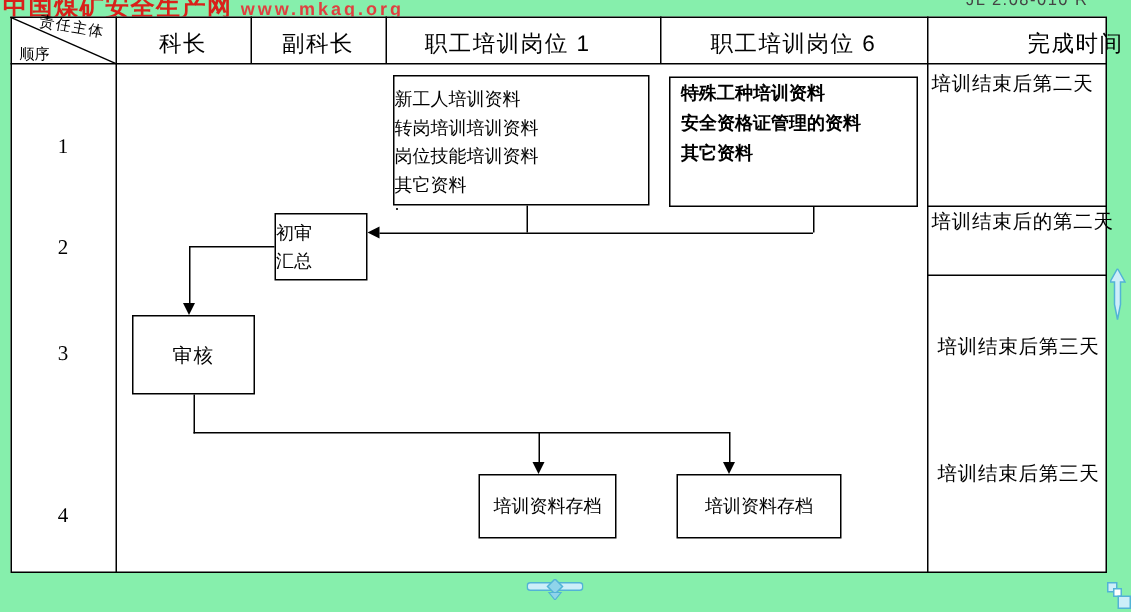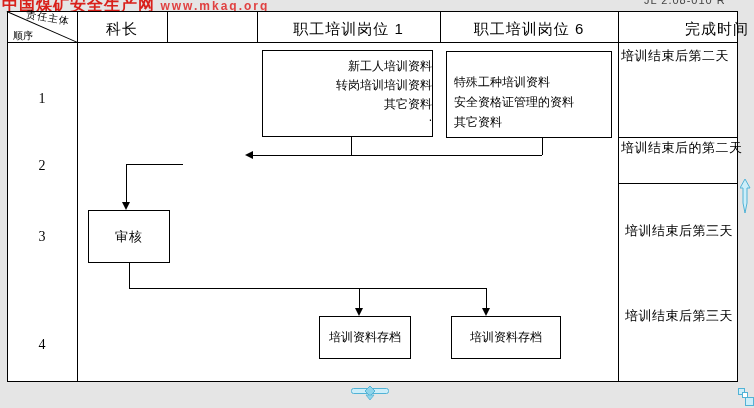--- a/index.html
+++ b/index.html
@@ -1,29 +1,29 @@
 <!DOCTYPE html>
 <html><head>
 <meta charset="utf-8">
 <style>
   html,body{margin:0;padding:0;background:#fff;}
-  #stage{position:relative;width:754px;height:408px;background:#e5e5e5;overflow:hidden;
+  #stage{position:relative;width:754px;height:408px;background:#86efac;overflow:hidden;
          font-family:"Liberation Sans","DejaVu Sans",sans-serif;color:#000;}
   .hl{position:absolute;height:1px;background:#000;}
   .vl{position:absolute;width:1px;background:#000;}
   .fbox{position:absolute;border:1px solid #000;background:#fff;box-sizing:border-box;}
   .hcell{position:absolute;top:16px;height:26px;display:flex;align-items:center;justify-content:center;
          font-size:15px;letter-spacing:1px;}
   .seq{position:absolute;left:7px;width:70px;text-align:center;font-size:14px;
        font-family:"Liberation Serif","DejaVu Serif",serif;}
   .arr-left{position:absolute;width:0;height:0;border-top:4px solid transparent;
             border-bottom:4px solid transparent;border-right:8px solid #000;}
   .arr-down{position:absolute;width:0;height:0;border-left:4px solid transparent;
             border-right:4px solid transparent;border-top:8px solid #000;}
-  .center-lines{display:flex;flex-direction:column;align-items:flex-end;font-size:12px;line-height:19px;}
+  .center-lines{display:flex;flex-direction:column;align-items:flex-start;font-size:12px;line-height:19px;}
   .time-label{position:absolute;font-size:13px;letter-spacing:0.5px;font-family:Liberation Mono, monospace;}
   #watermark{position:absolute;left:2px;top:-5px;font-weight:bold;font-size:16px;
              color:#d9201a;letter-spacing:1px;}
   #watermark .url{font-size:12px;color:#e04040;letter-spacing:2px;font-weight:bold;}
   #doc-code{position:absolute;left:644px;top:-6px;font-size:11px;color:#444;letter-spacing:1px;}
   .handle{position:absolute;}
   #diag-line{position:absolute;left:7px;top:11px;width:77px;height:1px;background:#000;
              transform:rotate(23.7deg);transform-origin:0 0;}
   #corner-top{position:absolute;left:26px;top:11px;font-size:10px;transform:rotate(10deg);letter-spacing:1px;}
   #corner-bottom{position:absolute;left:13px;top:29px;font-size:10px;}
@@ -47,42 +47,48 @@
     <div class="vl" style="left:440px;top:11px;height:31px;"></div>
     <div class="vl" style="left:618px;top:11px;height:371px;"></div>
     <div class="hl" style="left:618px;top:137px;width:120px;"></div>
     <div class="hl" style="left:618px;top:183px;width:120px;"></div>
     <div id="diag-line"></div>
   </div>
 
   <div id="corner-top">责任主体</div>
   <div id="corner-bottom">顺序</div>
   <div class="hcell" style="left:77px;width:90px;text-align:right;">科长</div>
-  <div class="hcell" style="left:257px;width:183px;">职工培训岗位 1</div>
+  <div class="hcell" style="left:167px;width:90px;">副科长</div>
+  <div class="hcell" style="left:247px;width:183px;">职工培训岗位 1</div>
   <div class="hcell" style="left:440px;width:178px;">职工培训岗位 6</div>
   <div class="hcell" style="left:618px;width:120px;padding-left:39px;">完成时间</div>
 
   <div class="seq" style="top:91px;">1</div>
   <div class="seq" style="top:158px;">2</div>
   <div class="seq" style="top:229px;">3</div>
   <div class="seq" style="top:337px;">4</div>
 
   <div class="fbox center-lines" style="left:262px;top:50px;width:171px;height:87px;padding-top:6px;">
     <span>新工人培训资料</span>
     <span>转岗培训培训资料</span>
+    <span>岗位技能培训资料</span>
     <span>其它资料</span>
     <span style="line-height:7px;">.</span>
   </div>
 
-  <div class="fbox" style="left:446px;top:51px;width:166px;height:87px;padding:20px 0 0 7px;font-size:12px;line-height:20px;">
+  <div class="fbox" style="left:446px;top:51px;width:166px;height:87px;padding:0 0 0 7px;font-size:12px;line-height:20px;font-weight:bold;">
     <div>特殊工种培训资料</div>
     <div>安全资格证管理的资料</div>
     <div>其它资料</div>
   </div>
 
+  <div class="fbox center-lines" style="left:183px;top:142px;width:62px;height:45px;padding-top:3px;">
+    <span>初审</span>
+    <span>汇总</span>
+  </div>
 
   <div class="fbox" style="left:88px;top:210px;width:82px;height:53px;display:flex;align-items:center;justify-content:center;font-size:13px;letter-spacing:1px;">审核</div>
 
   <div class="fbox" style="left:319px;top:316px;width:92px;height:43px;display:flex;align-items:center;justify-content:center;font-size:12px;">培训资料存档</div>
 
   <div class="fbox" style="left:451px;top:316px;width:110px;height:43px;display:flex;align-items:center;justify-content:center;font-size:12px;">培训资料存档</div>
 
   <div>
     <div class="vl" style="left:351px;top:137px;height:18px;"></div>
     <div class="vl" style="left:542px;top:138px;height:17px;"></div>

